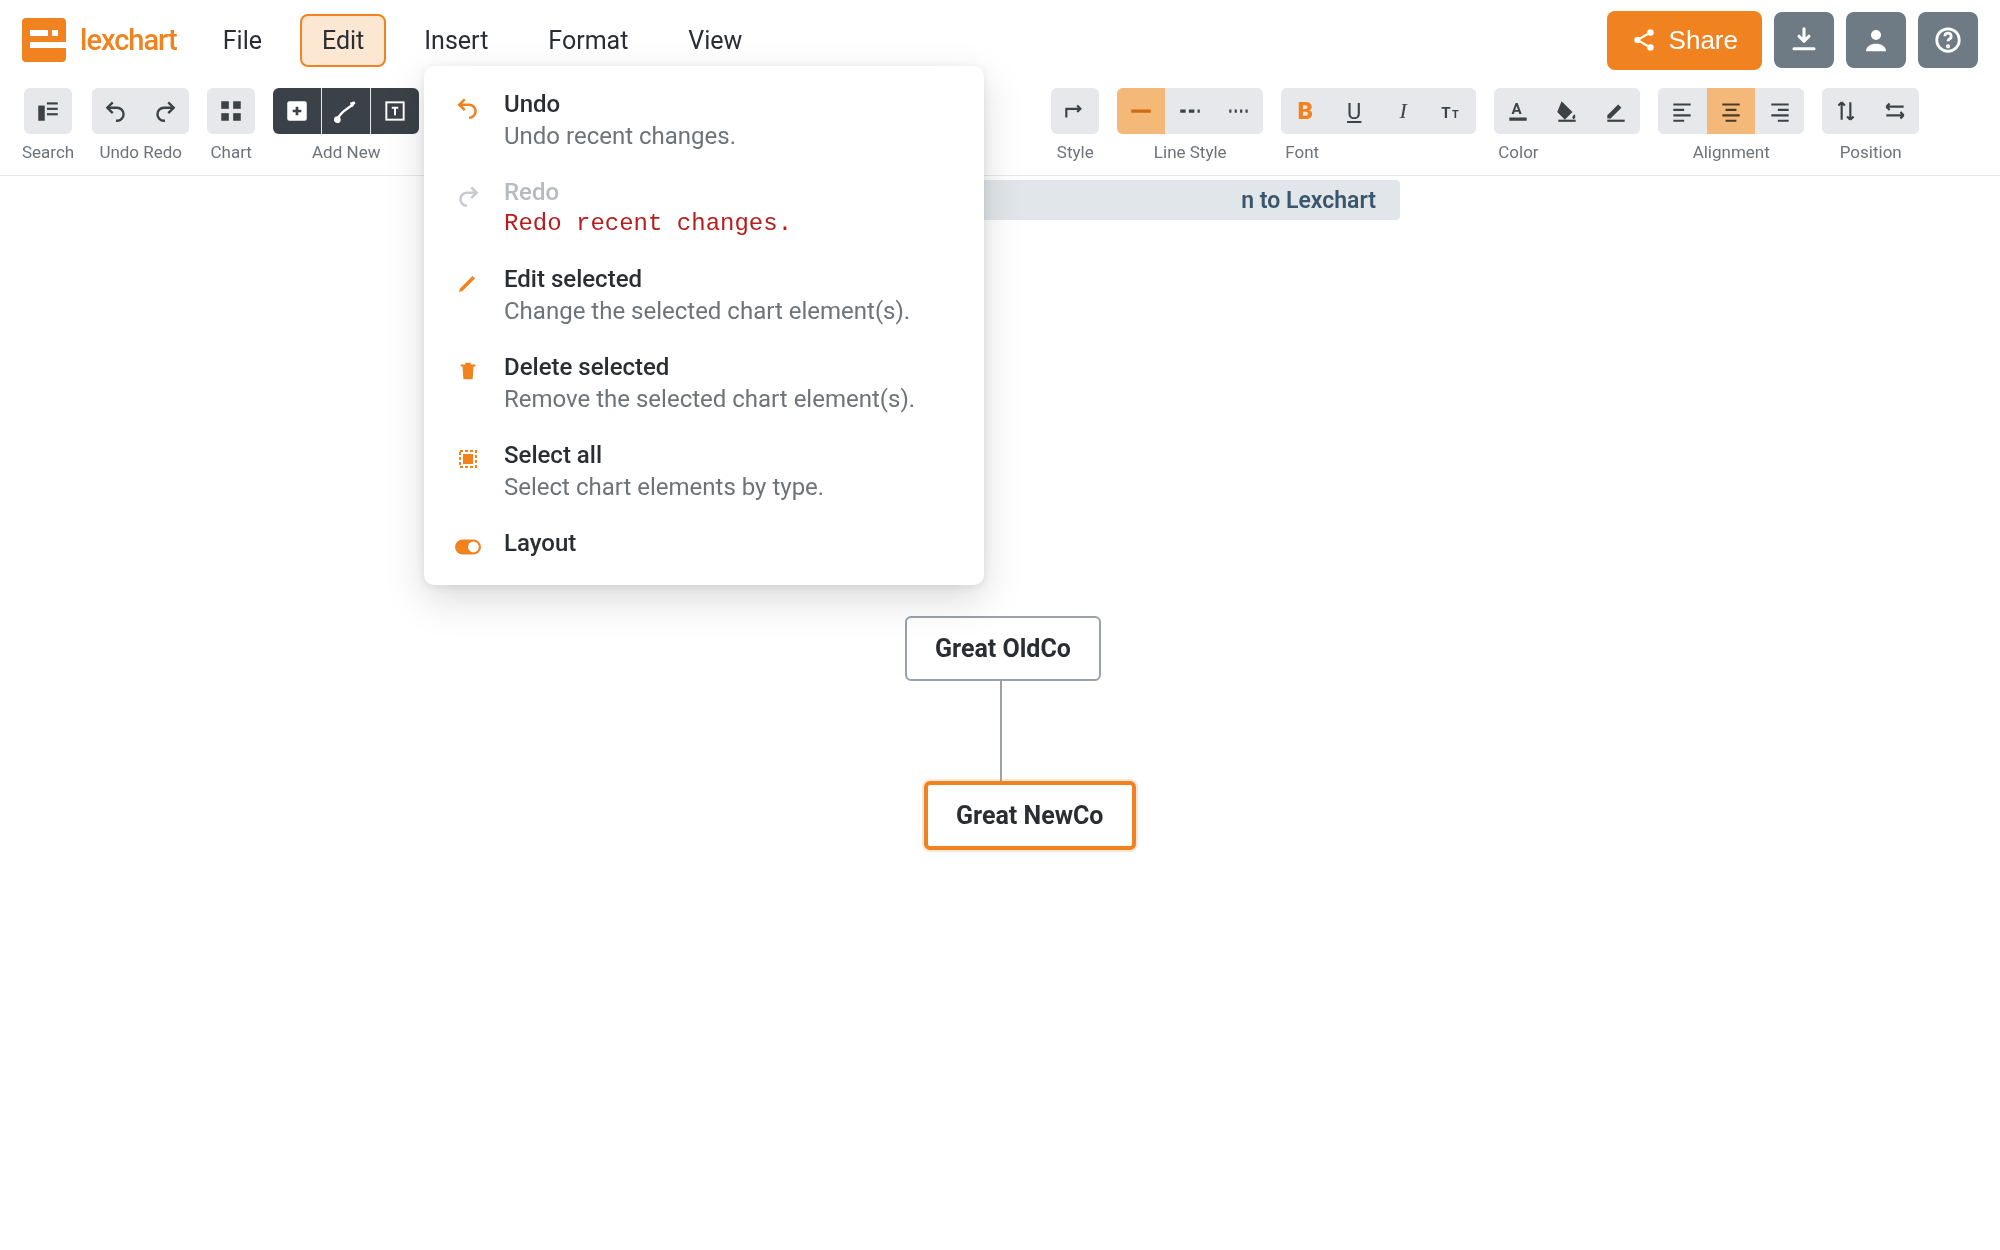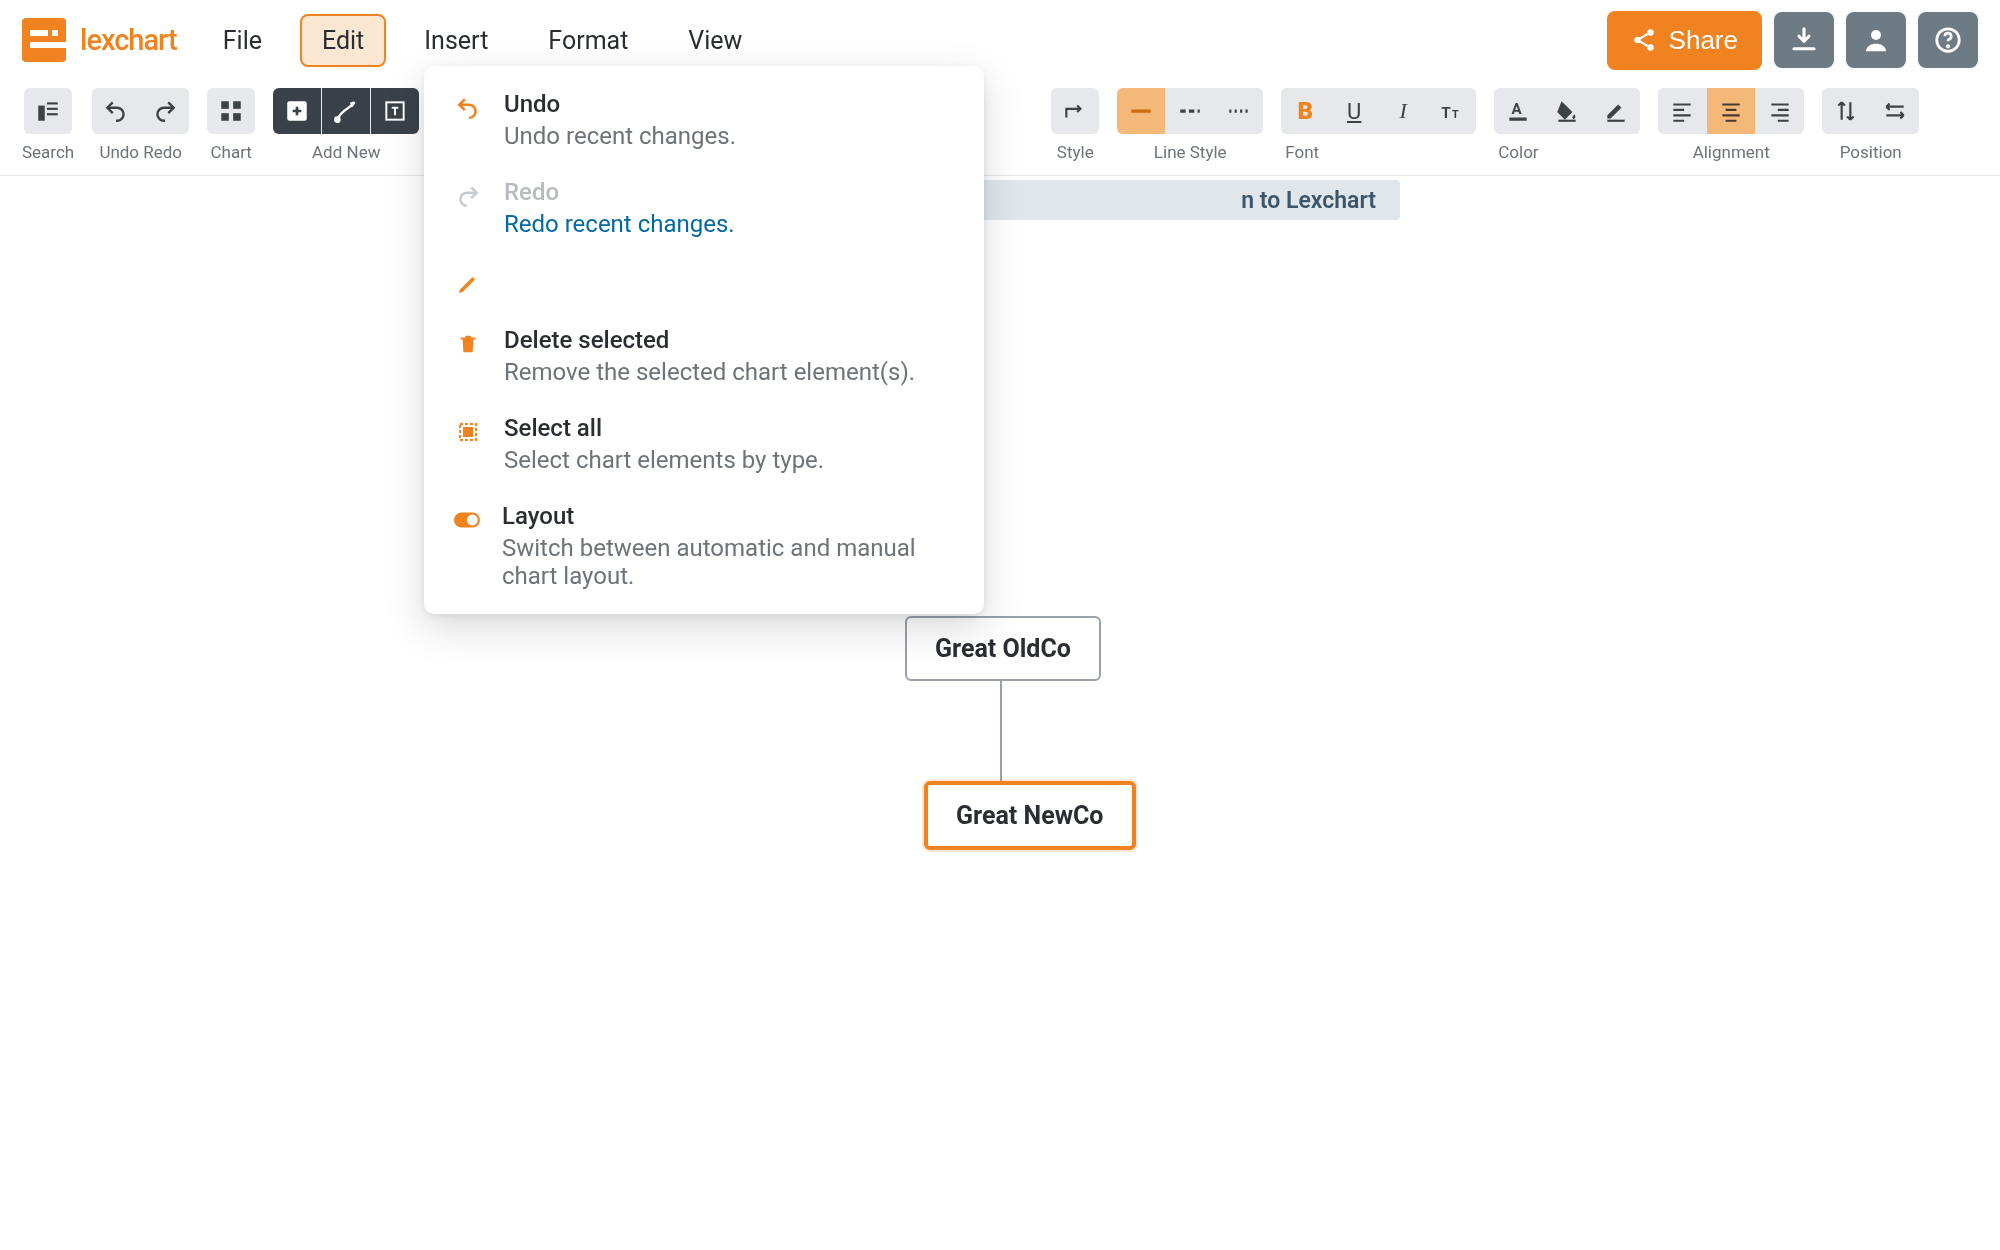--- a/index.html
+++ b/index.html
@@ -45,21 +45,21 @@
   .tbtn.orange{color:var(--orange-bright);}
   .tbtn.orange-bg{background:#f4b878;color:#4a3a28;}
   .tbtn svg{width:26px;height:26px;}
   .tlabel{font-size:17px;color:var(--gray-500);}
 
   
   .dropdown{position:absolute;top:66px;left:424px;width:560px;background:#fff;border-radius:10px;box-shadow:0 14px 40px rgba(0,0,0,0.15),0 2px 8px rgba(0,0,0,0.08);padding:10px 0;z-index:20;}
   .dd-item{display:flex;align-items:flex-start;gap:22px;padding:14px 30px;cursor:pointer;}
   .dd-item.disabled{color:#b7bbbf;cursor:default;}
   .dd-item.disabled .dd-title{color:#b7bbbf;}
-  .dd-item.disabled .dd-desc{color:#0369a1;}
+  .dd-item.disabled .dd-desc{color:#b91c1c;font-family:Liberation Mono, monospace;}
   .dd-item .dd-ico{width:28px;height:28px;margin-top:4px;display:flex;align-items:center;justify-content:center;color:var(--orange-bright);}
   .dd-item.disabled .dd-ico{color:#c7cbcf;}
   .dd-text{display:flex;flex-direction:column;gap:4px;}
   .dd-title{font-size:24px;font-weight:500;color:var(--gray-800);}
   .dd-desc{font-size:24px;color:var(--gray-500);}
 
   
   .title-banner{position:absolute;top:180px;left:600px;width:800px;height:40px;background:var(--blue-bar);border-radius:4px;display:flex;align-items:center;justify-content:flex-end;padding:0 24px 0 0;color:#3b556b;font-size:23px;font-weight:600;z-index:5;}
 
   
@@ -349,20 +349,24 @@
       <div class="dd-title">Redo</div>
       <div class="dd-desc">Redo recent changes.</div>
     </div>
   </div>
   <div class="dd-item">
     <div class="dd-ico">
       <svg viewBox="0 0 24 24" width="24" height="24" fill="currentColor">
           <path d="M3 21l3.5-1L19 7.5 16.5 5 4 17.5z"></path>
         </svg>
     </div>
+    <div class="dd-text">
+      <div class="dd-title">Edit selected</div>
+      <div class="dd-desc">Change the selected chart element(s).</div>
+    </div>
   </div>
   <div class="dd-item">
     <div class="dd-ico">
       <svg viewBox="0 0 24 24" width="22" height="22" fill="currentColor">
           <path d="M6 7h12l-1 14H7zM4 5h16v2H4zM9 3h6v2H9z"></path>
         </svg>
     </div>
     <div class="dd-text">
       <div class="dd-title">Delete selected</div>
       <div class="dd-desc">Remove the selected chart element(s).</div>
@@ -382,21 +386,20 @@
   </div>
   <div class="dd-item">
     <div class="dd-ico">
       <svg viewBox="0 0 24 14" width="26" height="16">
           <rect x="0" y="0" width="24" height="14" rx="7" fill="currentColor"></rect>
           <circle cx="17" cy="7" r="5" fill="#fff"></circle>
         </svg>
     </div>
     <div class="dd-text">
       <div class="dd-title">Layout</div>
-      <div class="dd-desc">Switch between automatic and manual chart layout.</div>
     </div>
   </div>
 </div>
 
 <div class="canvas">
   <div class="node" style="left:905px;top:440px;">
     <span>Great OldCo</span>
   </div>
   <div class="connector" style="left:1000px;top:505px;width:2px;height:100px;"></div>
   <div class="node selected" style="left:902px;top:605px;margin-left:22px;">

